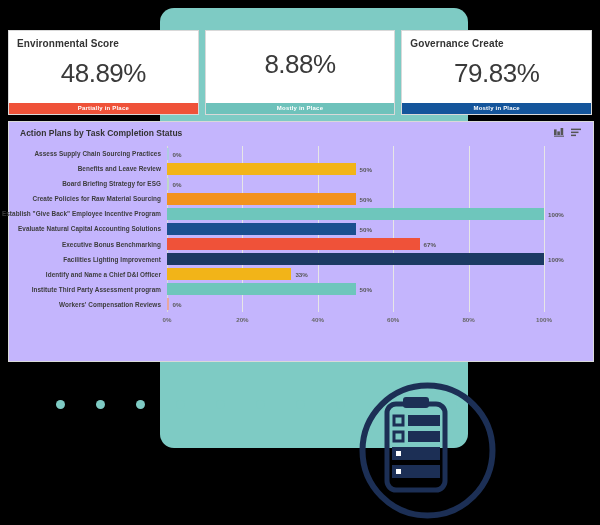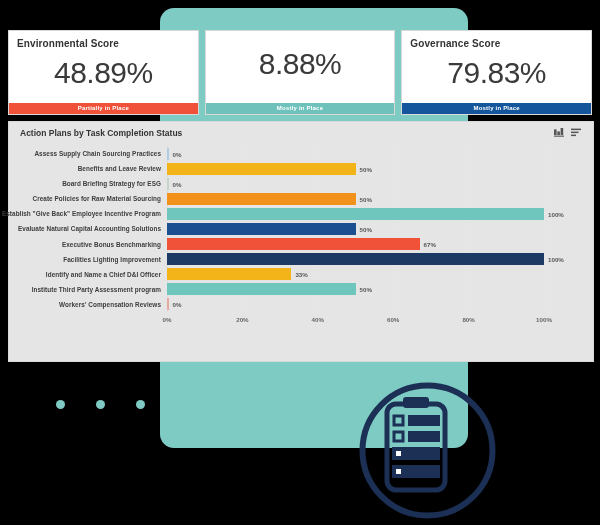--- a/index.html
+++ b/index.html
@@ -14,28 +14,28 @@
   #dashboard{position:absolute;left:8px;top:30px;width:584px;height:330px;}
 
   
   #kpi-row{position:absolute;left:0;top:0;width:584px;height:85px;
            display:flex;gap:6px;}
   .kpi-card{flex:1;background:#fff;border:1px solid #d9d9d9;
             display:flex;flex-direction:column;position:relative;}
   .kpi-title{font-size:10px;font-weight:bold;color:#333;
              padding:7px 0 0 8px;letter-spacing:.1px;}
   .kpi-value{flex:1;display:flex;align-items:center;justify-content:center;
-             font-size:30px;color:#3a3a3a;font-weight:400;
+             font-size:26px;color:#3a3a3a;font-weight:400;
              padding-bottom:6px;letter-spacing:-.5px;}
   .kpi-status{height:11px;line-height:11px;text-align:center;
               font-size:6px;font-weight:bold;color:#fff;letter-spacing:.2px;}
 
   
   #chart-panel{position:absolute;left:0;top:91px;width:584px;height:239px;
-               background:#e5e5e5;border:1px solid #d9d9d9;}
+               background:#c4b5fd;border:1px solid #d9d9d9;}
   #chart-head{position:relative;height:22px;}
   #chart-title{position:absolute;left:11px;top:6px;font-size:8.5px;
                font-weight:bold;color:#333;}
   #chart-tools{position:absolute;right:12px;top:6px;display:flex;gap:7px;
                align-items:center;}
   .tool-ic{width:10px;height:9px;display:block;}
 
   
   #plot{position:relative;height:186px;margin:0 14px 0 10px;}
   .plot-inner{position:absolute;left:148px;right:35px;top:2px;bottom:18px;}
@@ -73,21 +73,21 @@
       <div class="kpi-value">48.89%</div>
       <div class="kpi-status" style="background: rgb(239, 82, 57);">Partially in Place</div>
     </div>
 
     <div class="kpi-card">
       <div class="kpi-value">8.88%</div>
       <div class="kpi-status" style="background: rgb(110, 194, 187);">Mostly in Place</div>
     </div>
 
     <div class="kpi-card">
-      <div class="kpi-title">Governance Score</div>
+      <div class="kpi-title">Governance Create</div>
       <div class="kpi-value">79.83%</div>
       <div class="kpi-status" style="background: rgb(20, 85, 155);">Mostly in Place</div>
     </div>
   </div>
 
   <div id="chart-panel">
     <div id="chart-head">
       <div id="chart-title">Action Plans by Task Completion Status</div>
       <div id="chart-tools">
         <span>

